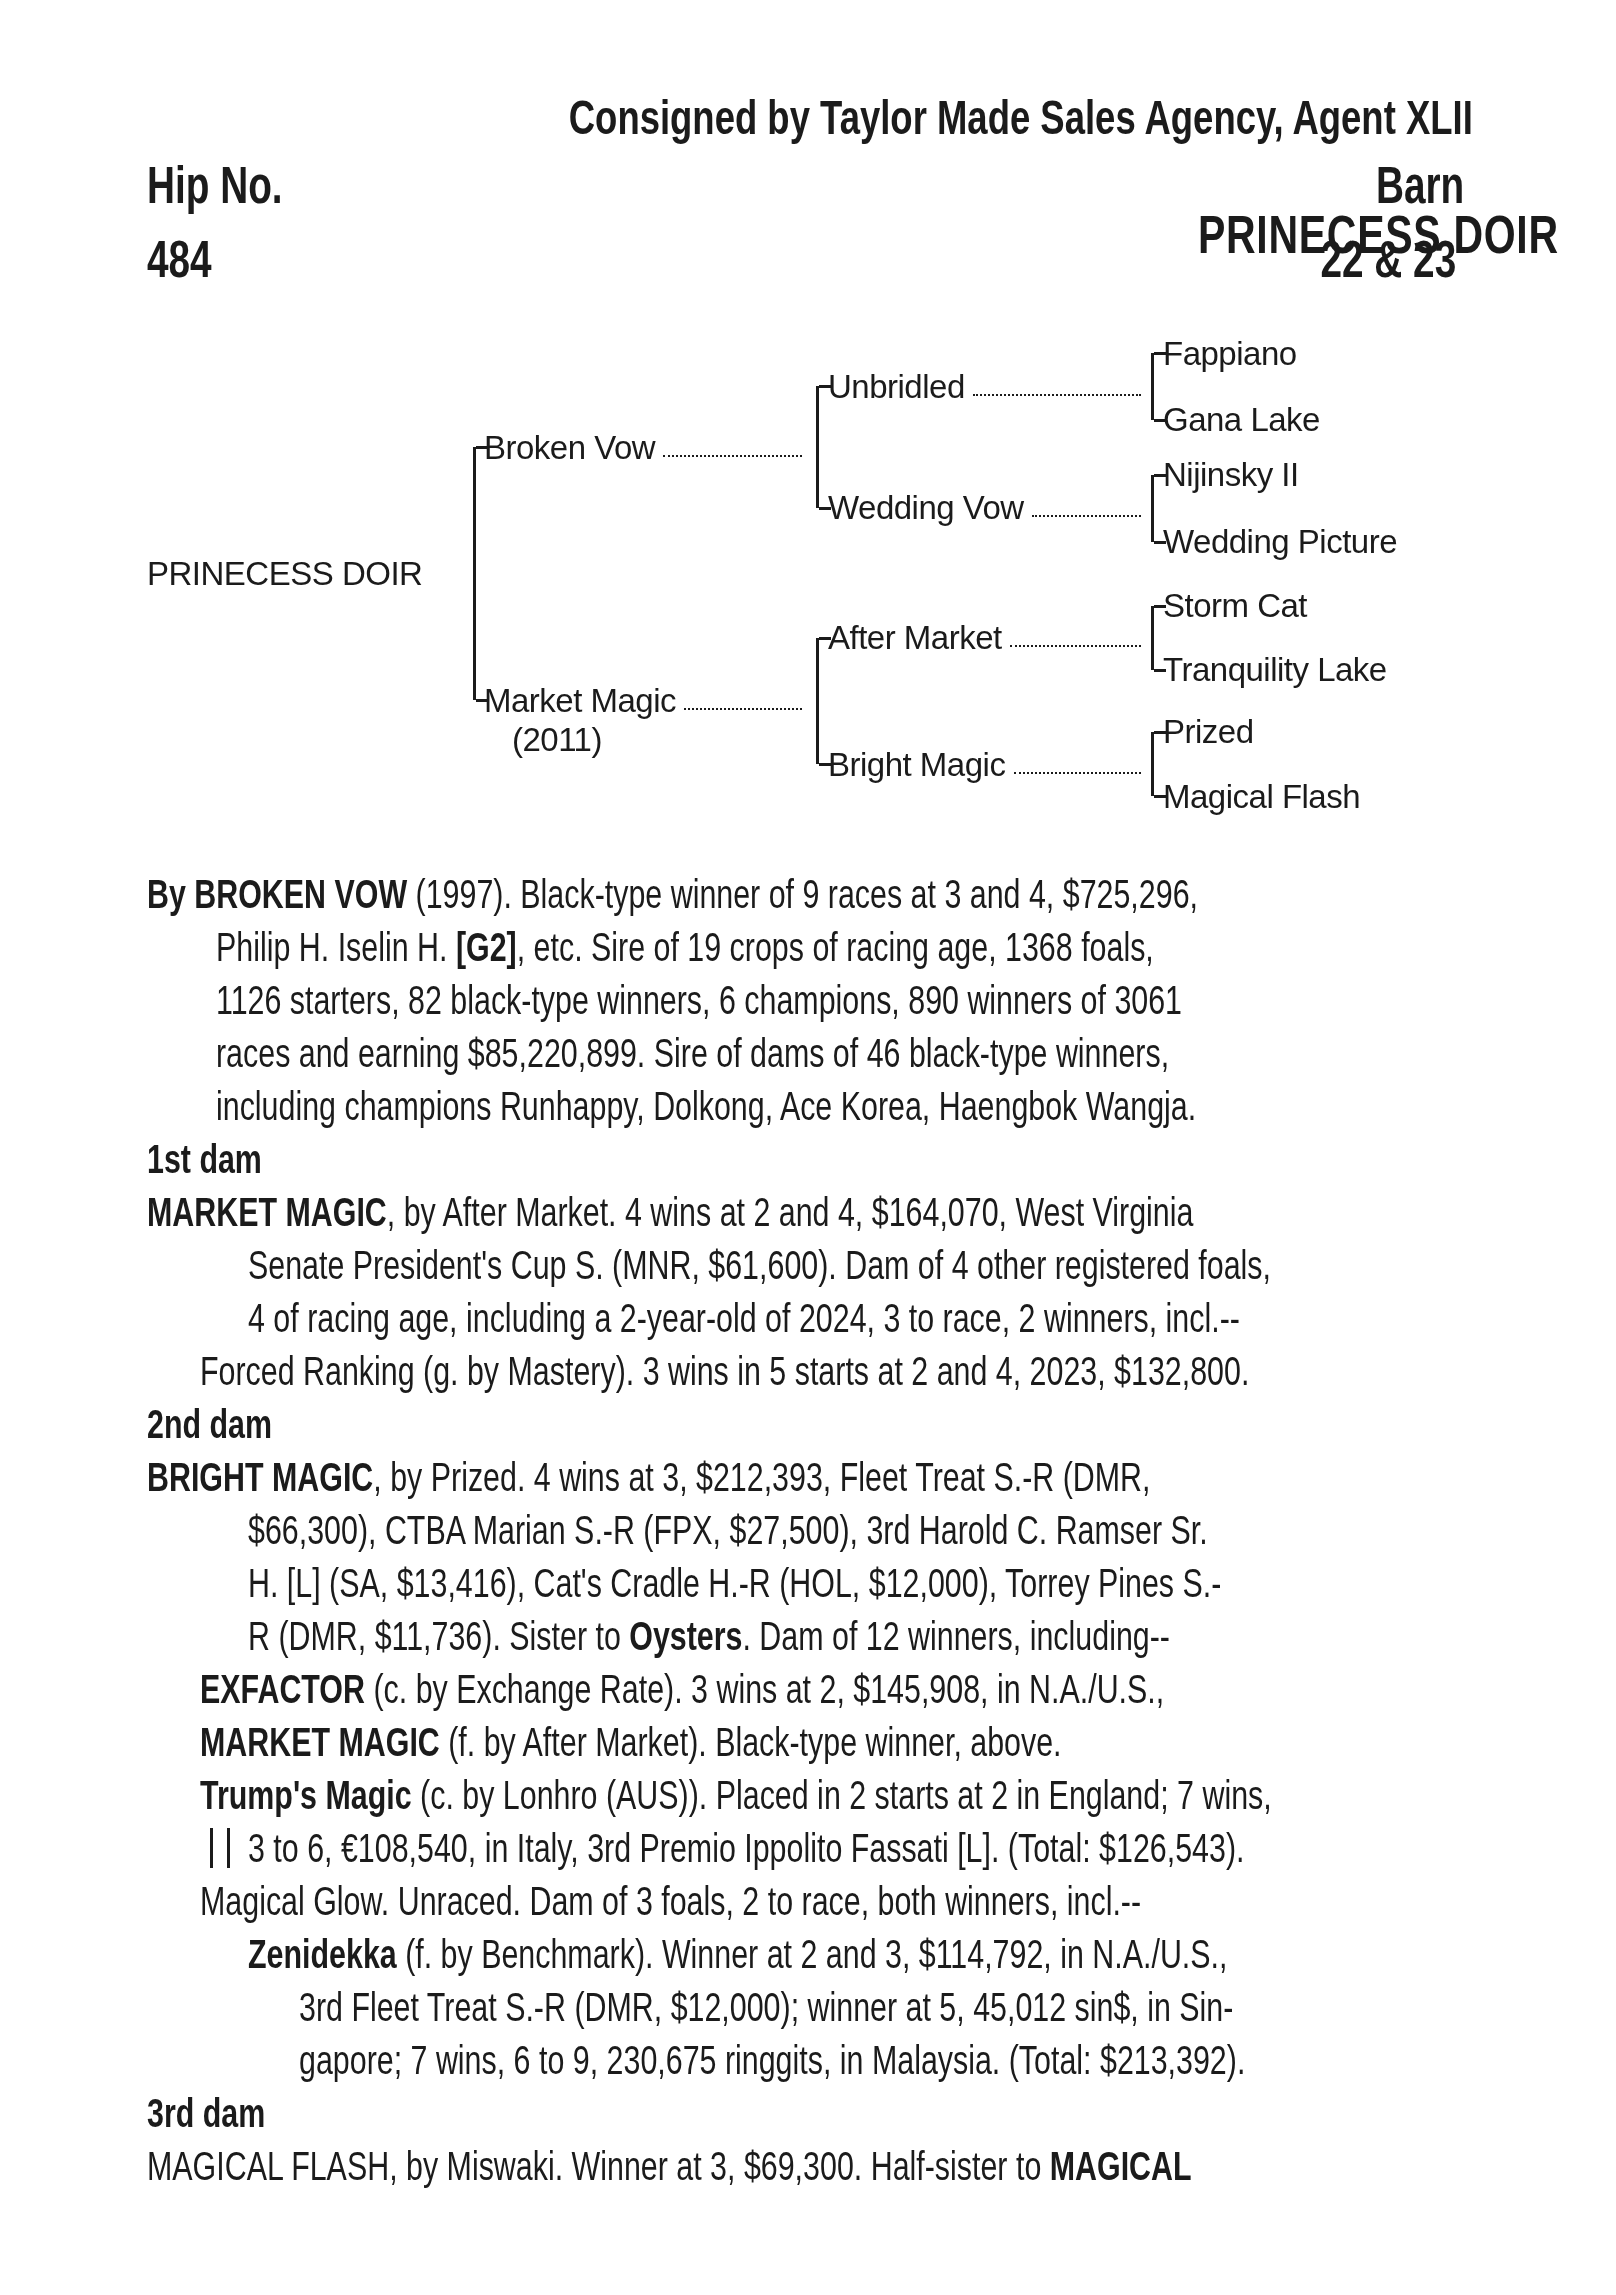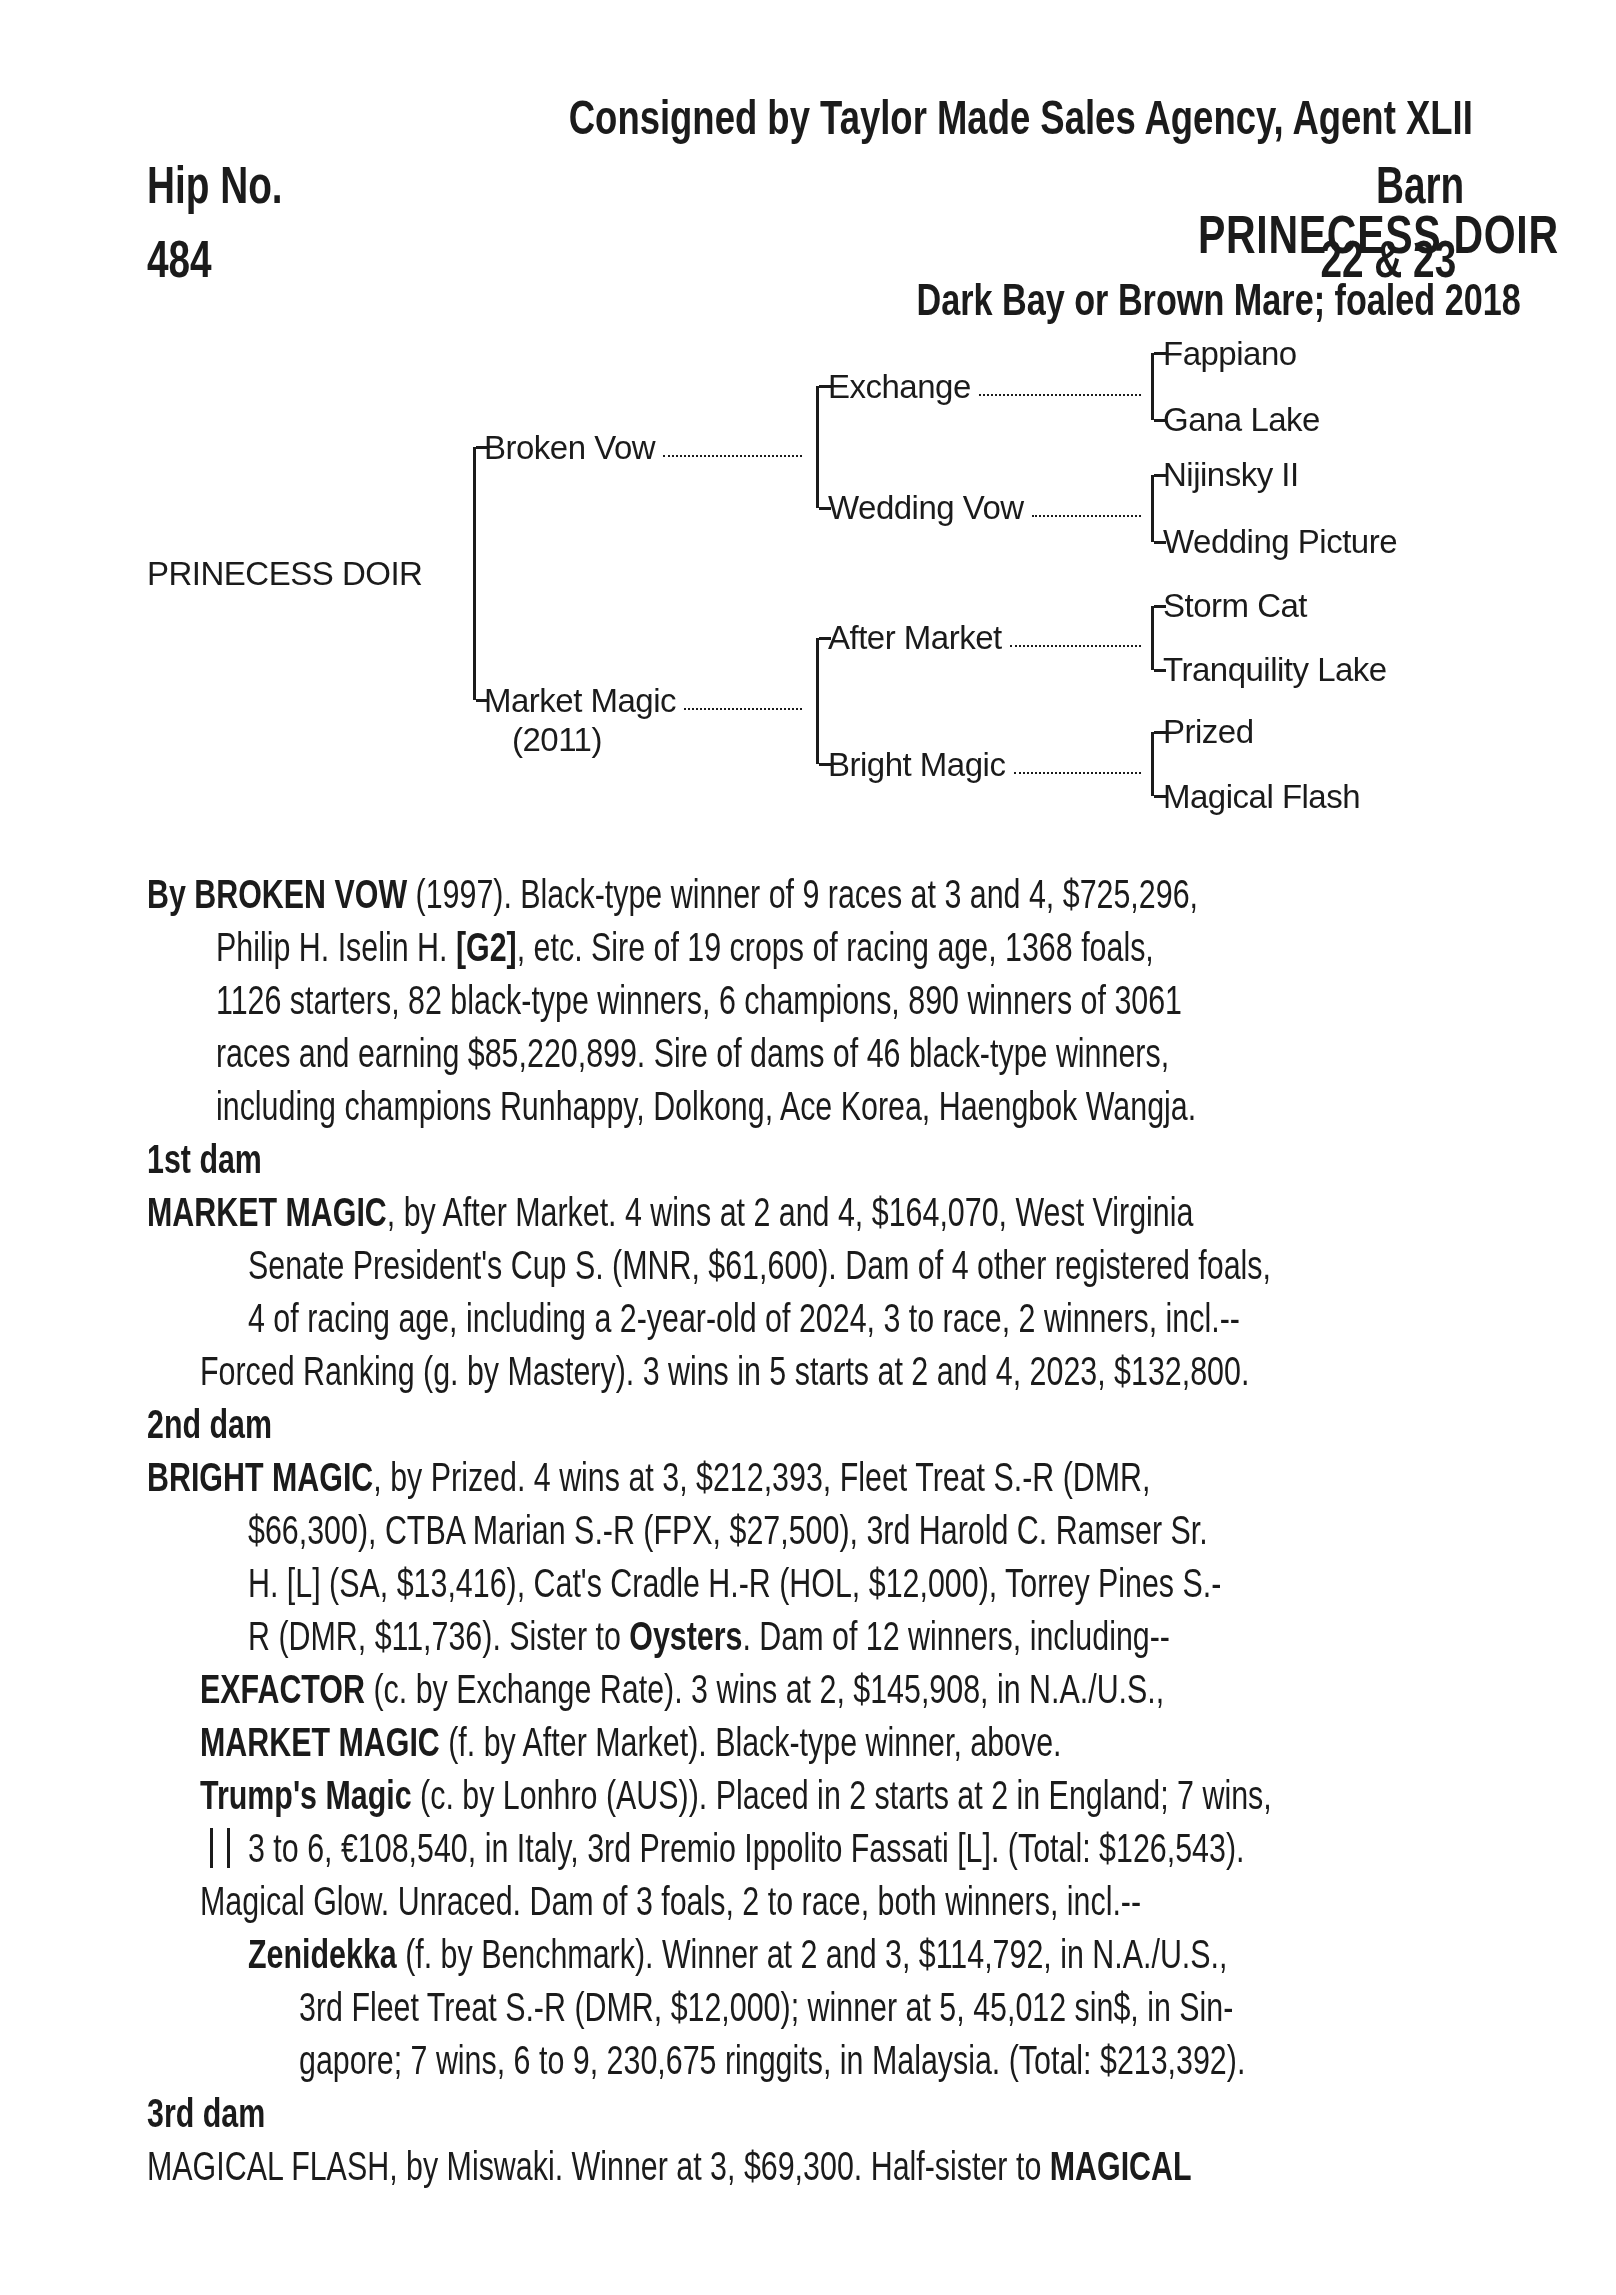--- a/index.html
+++ b/index.html
@@ -42,21 +42,20 @@
 <body>
 
 <div class="page">
 
   <div class="center-abs consignor"><span class="cond cc">Consigned by Taylor Made Sales Agency, Agent XLII</span></div>
   <div class="hip-label"><span class="cond">Hip No.</span></div>
   <div class="hip-number"><span class="cond">484</span></div>
   <div class="barn-label"><span class="cond cc">Barn</span></div>
   <div class="barn-number"><span class="cond cc">22 &amp; 23</span></div>
   <div class="center-abs horse-name"><span class="cond cc">PRINECESS DOIR</span></div>
-  <div class="center-abs horse-desc"><span class="cond cc">Dark Bay or Brown Mare; foaled 2018</span></div>
 
   <div class="ped">
 
     <div class="bracket" style="left:473px;top:135px;height:253px;"></div>
     <div class="bracket" style="left:816px;top:74px;height:122px;"></div>
     <div class="bracket" style="left:816px;top:326px;height:126px;"></div>
     <div class="bracket" style="left:1151px;top:41px;height:67px;"></div>
     <div class="bracket" style="left:1151px;top:163px;height:67px;"></div>
     <div class="bracket" style="left:1151px;top:294px;height:64px;"></div>
     <div class="bracket" style="left:1151px;top:420px;height:64px;"></div>
@@ -67,21 +66,21 @@
       <span>Broken Vow</span>
         <span class="leader"></span>
     </div>
     <div class="pn prow" style="left:484px;top:368px;width:321px;">
       <span>Market Magic</span>
         <span class="leader"></span>
     </div>
     <div class="pn" style="left:512px;top:407px;"><span>(2011)</span></div>
 
     <div class="pn prow" style="left:828px;top:54px;width:316px;">
-      <span>Exchange</span>
+      <span>Unbridled</span>
         <span class="leader"></span>
     </div>
     <div class="pn prow" style="left:828px;top:175px;width:316px;">
       <span>Wedding Vow</span>
         <span class="leader"></span>
     </div>
     <div class="pn prow" style="left:828px;top:305px;width:316px;">
       <span>After Market</span>
         <span class="leader"></span>
     </div>

